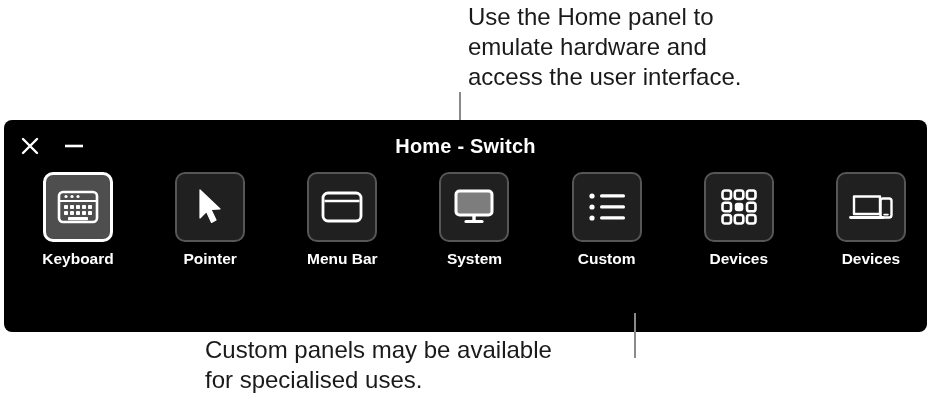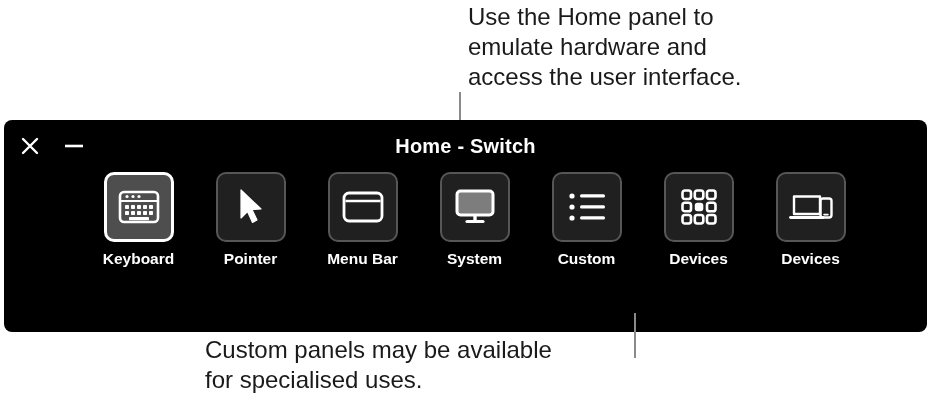--- a/index.html
+++ b/index.html
@@ -95,21 +95,21 @@
     letter-spacing: 0.2px;
   }
 
   
   .icon-row {
     position: absolute;
     left: 0;
     top: 52px;
     right: 0;
     display: flex;
-    justify-content: center;
+    justify-content: space-between;
     padding-left: 18px;
   }
   .panel-item {
     width: 112px;
     display: flex;
     flex-direction: column;
     align-items: center;
     cursor: pointer;
   }
   .tile {

